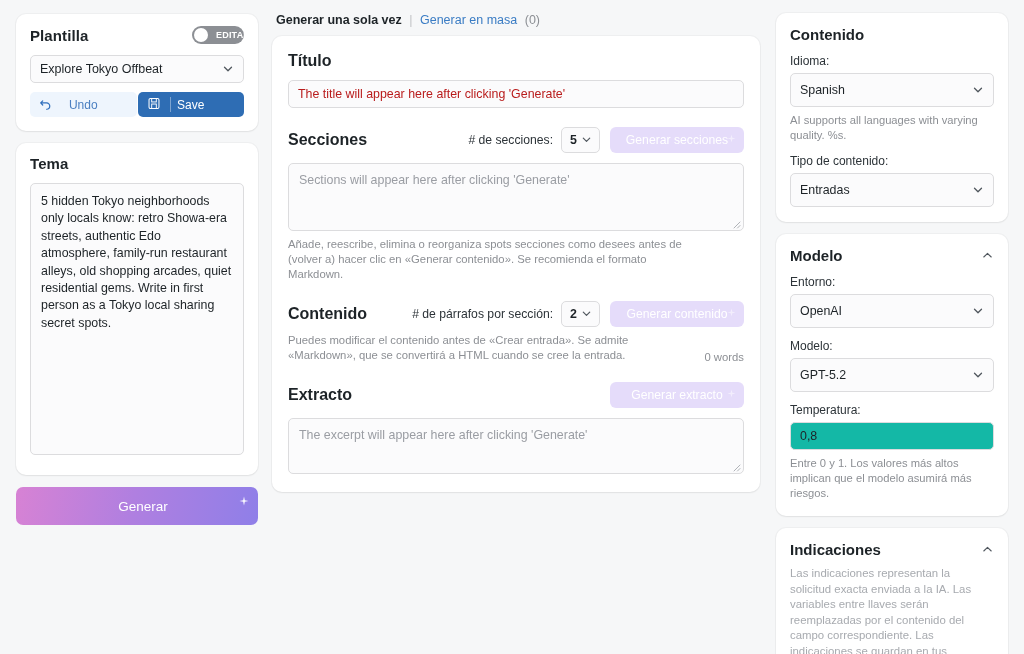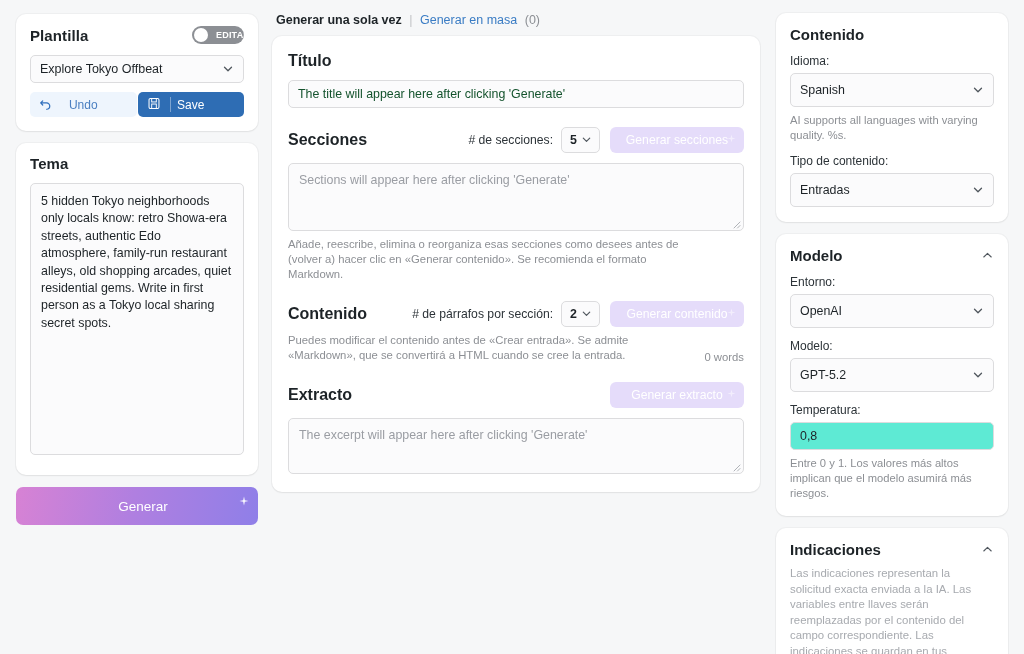--- a/index.html
+++ b/index.html
@@ -109,21 +109,21 @@
   .gen-mode .m-count { color: #8c8f94; margin-left: 4px; }
 
   .panel-main { padding: 16px 16px 18px 16px; }
   .sec-title { font-size: 16px; font-weight: bold; color: #1d2327; }
 
   .field-input {
     margin-top: 10px; height: 28px;
     border: 1px solid #dcdcde; border-radius: 5px;
     background: #fbfbfc;
     display: flex; align-items: center; padding: 0 9px;
-    font-size: 12.4px; color: #14532d;
+    font-size: 12.4px; color: #b91c1c;
   }
 
   .row-head { display: flex; align-items: center; margin-top: 19px; }
   .row-head .sec-title { flex: 1; }
   .inline-label { font-size: 12.2px; color: #2c3338; margin-right: 8px; }
   .mini-select {
     height: 26px; min-width: 38px;
     border: 1px solid #dcdcde; border-radius: 5px; background: #fbfbfc;
     display: flex; align-items: center; gap: 4px; padding: 0 6px 0 8px;
     font-size: 12.4px; font-weight: bold; color: #1d2327; cursor: pointer;
@@ -162,21 +162,21 @@
   .r-label { font-size: 12px; color: #2c3338; margin-top: 11px; }
   .r-select {
     margin-top: 5px; height: 28px;
     border: 1px solid #dcdcde; border-radius: 5px; background: #fbfbfc;
     display: flex; align-items: center; padding: 16px 9px;
     font-size: 12.4px; color: #1d2327; cursor: pointer;
   }
   .r-select .sel-val { flex: 1; }
   .r-input {
     margin-top: 5px; height: 28px;
-    border: 1px solid #dcdcde; border-radius: 5px; background: #5eead4;
+    border: 1px solid #dcdcde; border-radius: 5px; background: #14b8a6;
     display: flex; align-items: center; padding: 0 9px;
     font-size: 12.4px; color: #1d2327;
   }
   .r-help { margin-top: 6px; font-size: 11.2px; line-height: 15px; color: #8c8f94; }
   .r-desc { margin-top: 8px; font-size: 11.4px; line-height: 15.6px; color: #a7aaaf; }
   .caret-up svg, .caret-down svg { display: block; }
 </style>
 </head>
 <body>
 
@@ -278,21 +278,21 @@
       </div>
 
       <div class="big-area area-sections">
         <span>Sections will appear here after clicking 'Generate'</span>
         <span class="resize-grip">
           <svg viewBox="0 0 10 10" width="10" height="10">
               <path d="M9 3 L3 9 M9 6.5 L6.5 9" stroke="#b0b3b8" stroke-width="1" fill="none" stroke-linecap="round"></path>
             </svg>
         </span>
       </div>
-      <div class="helper">Añade, reescribe, elimina o reorganiza esas secciones como desees antes de (volver a) hacer clic en «Generar contenido». Se recomienda el formato Markdown.</div>
+      <div class="helper">Añade, reescribe, elimina o reorganiza spots secciones como desees antes de (volver a) hacer clic en «Generar contenido». Se recomienda el formato Markdown.</div>
 
       <div class="row-head">
         <div class="sec-title">Contenido</div>
         <div class="inline-label"># de párrafos por sección:</div>
         <div class="mini-select">
           <span>2</span>
           <span class="chev">
             <svg viewBox="0 0 12 12" width="11" height="11">
                 <path d="M2.5 4.5 L6 8 L9.5 4.5" fill="none" stroke="#50575e" stroke-width="1.3" stroke-linecap="round" stroke-linejoin="round"></path>
               </svg>

